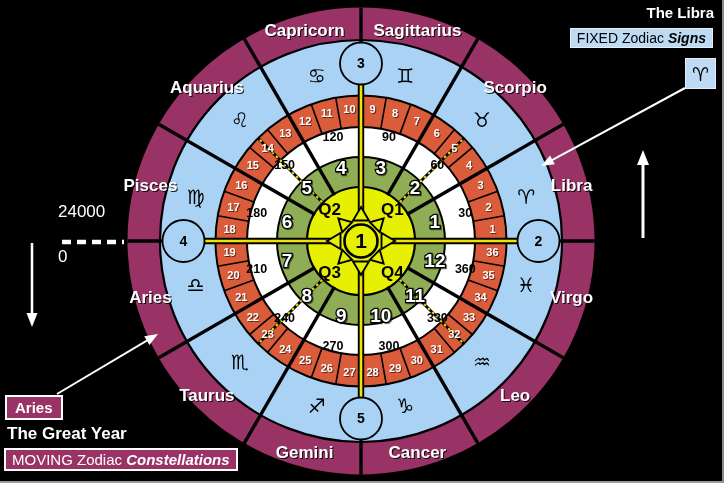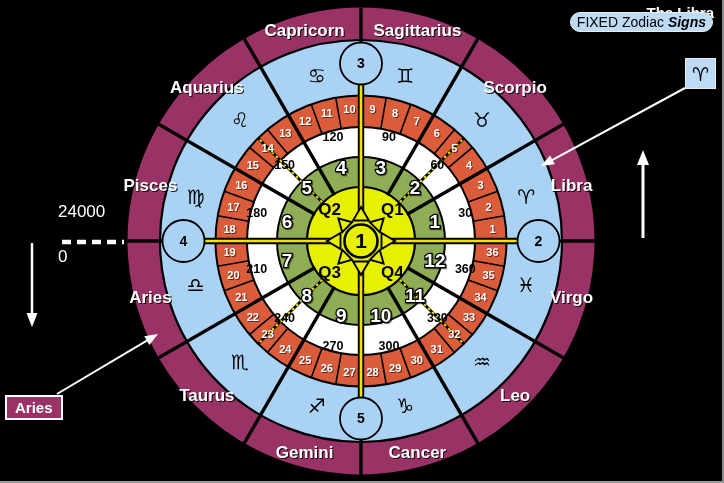--- a/index.html
+++ b/index.html
@@ -221,24 +221,26 @@
       <polygon points="158,334 149.37708376225558,344.93825011401935 144.2697296234139,336.3408706469691" fill="#ffffff"></polygon>
       <line x1="32" y1="243" x2="32" y2="315" stroke="#ffffff" stroke-width="2.5"></line>
       <polygon points="32,327 26.5,313 37.5,313" fill="#ffffff"></polygon>
       <line x1="643" y1="238" x2="643" y2="163" stroke="#ffffff" stroke-width="3"></line>
       <polygon points="643,150 649,165 637,165" fill="#ffffff"></polygon>
       <line x1="62" y1="242" x2="124" y2="242" stroke="#ffffff" stroke-width="4.5" stroke-dasharray="9 6"></line>
     </svg>
 
   <div class="ovl white-title" style="top:4px;right:8px;">The Libra</div>
 
-  <div class="ovl blue-box legend" style="top:12px;right:9px;border-radius:10px;"><span>FIXED Zodiac </span><b><i>Signs</i></b></div>
+  <div class="ovl blue-box legend" style="top:28px;right:9px;"><span>FIXED Zodiac </span><b><i>Signs</i></b></div>
 
   <div class="ovl blue-box sym-box" style="left:685px;top:58px;">♈</div>
 
   <div class="ovl scale-txt" style="left:58px;top:202px;width:64px;">24000</div>
 
   <div class="ovl scale-txt" style="left:58px;top:247px;width:56px;">0</div>
 
   <div class="ovl magenta-box" style="left:5px;top:395px;padding:2px 8px;font-weight:bold;font-size:15px;">Aries</div>
 
-
+  <div class="ovl big-title" style="left:7px;top:424px;">The Great Year</div>
+
+  <div class="ovl magenta-box legend" style="left:4px;top:448px;font-size:15px;"><span>MOVING Zodiac </span><b><i>Constellations</i></b></div>
 </div>
 
 </body></html>

